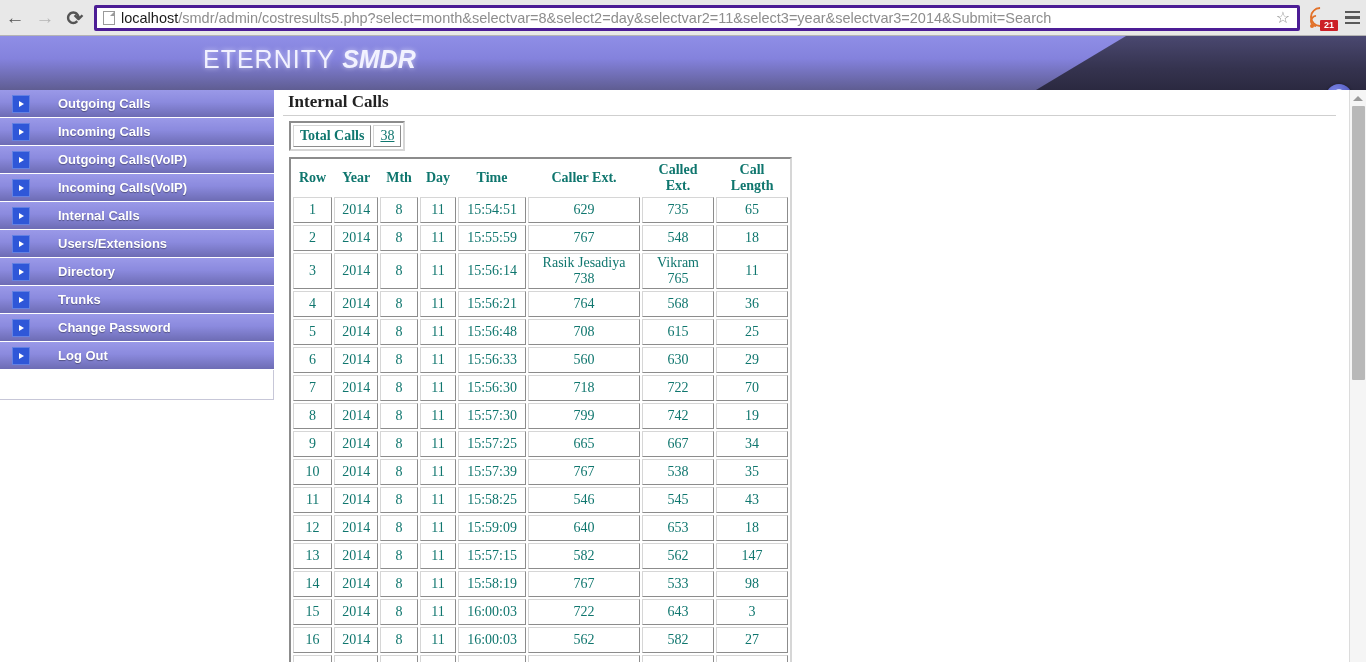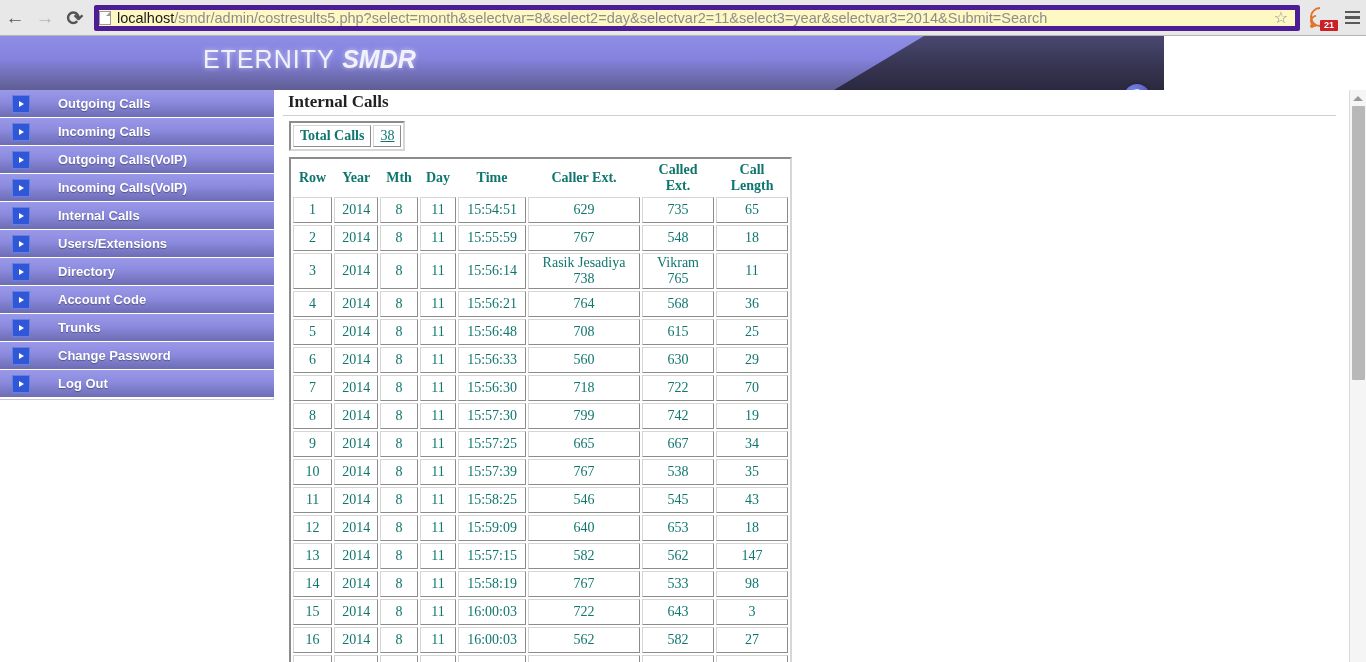--- a/index.html
+++ b/index.html
@@ -23,25 +23,25 @@
     width: 30px; height: 30px;
     display: flex; align-items: center; justify-content: center;
     color: #545454; font-size: 19px; line-height: 1;
     flex: 0 0 auto;
   }
   .nav-btn.disabled { color: #b5b5b5; }
   #reload-btn { font-size: 20px; font-weight: bold; }
   #omnibox {
     flex: 1 1 auto;
     height: 26px; margin: 0 6px 0 4px;
-    background: #fef9c3;
-    border: 5px solid #4c1d95;
+    background: #ffffff;
+    border: 3px solid #4c1d95;
     border-radius: 2px;
     display: flex; align-items: center;
-    padding: 0 4px 0 0;
+    padding: 0 4px 0 6px;
     overflow: hidden;
   }
   #page-doc-icon {
     width: 12px; height: 14px;
     border: 1px solid #9a9a9a;
     background: #fff;
     position: relative;
     flex: 0 0 auto;
     margin-right: 6px;
   }
@@ -88,21 +88,21 @@
   #menu-icon {
     flex: 0 0 auto; width: 28px; height: 30px;
     display: flex; flex-direction: column;
     justify-content: center; align-items: center; gap: 3px;
   }
   #menu-icon span { display: block; width: 15px; height: 2.5px; background: #5a5a5a; }
 
   
   #app-header {
     position: absolute; left: 0; top: 36px;
-    width: 1164px; height: 54px;
+    width: 1366px; height: 54px;
     background: linear-gradient(to bottom, #8f8ee6 0%, #8482dd 42%, #5f5d92 100%);
     overflow: hidden;
   }
   #header-diagonal {
     position: absolute; right: 0; top: 0; width: 330px; height: 54px;
     background: linear-gradient(to bottom, #4a4870 0%, #35334f 60%, #2b2940 100%);
     clip-path: polygon(100% 0, 100% 100%, 0 100%, 90px 0);
   }
   #brand {
     position: absolute; left: 203px; top: 9px;
@@ -326,26 +326,20 @@
       <span class="bullet">
         <i></i>
       </span>
       <span class="label">Users/Extensions</span>
     </div>
     <div class="menu-item">
       <span class="bullet">
         <i></i>
       </span>
       <span class="label">Directory</span>
-    </div>
-    <div class="menu-item">
-      <span class="bullet">
-        <i></i>
-      </span>
-      <span class="label">Account Code</span>
     </div>
     <div class="menu-item">
       <span class="bullet">
         <i></i>
       </span>
       <span class="label">Trunks</span>
     </div>
     <div class="menu-item">
       <span class="bullet">
         <i></i>

